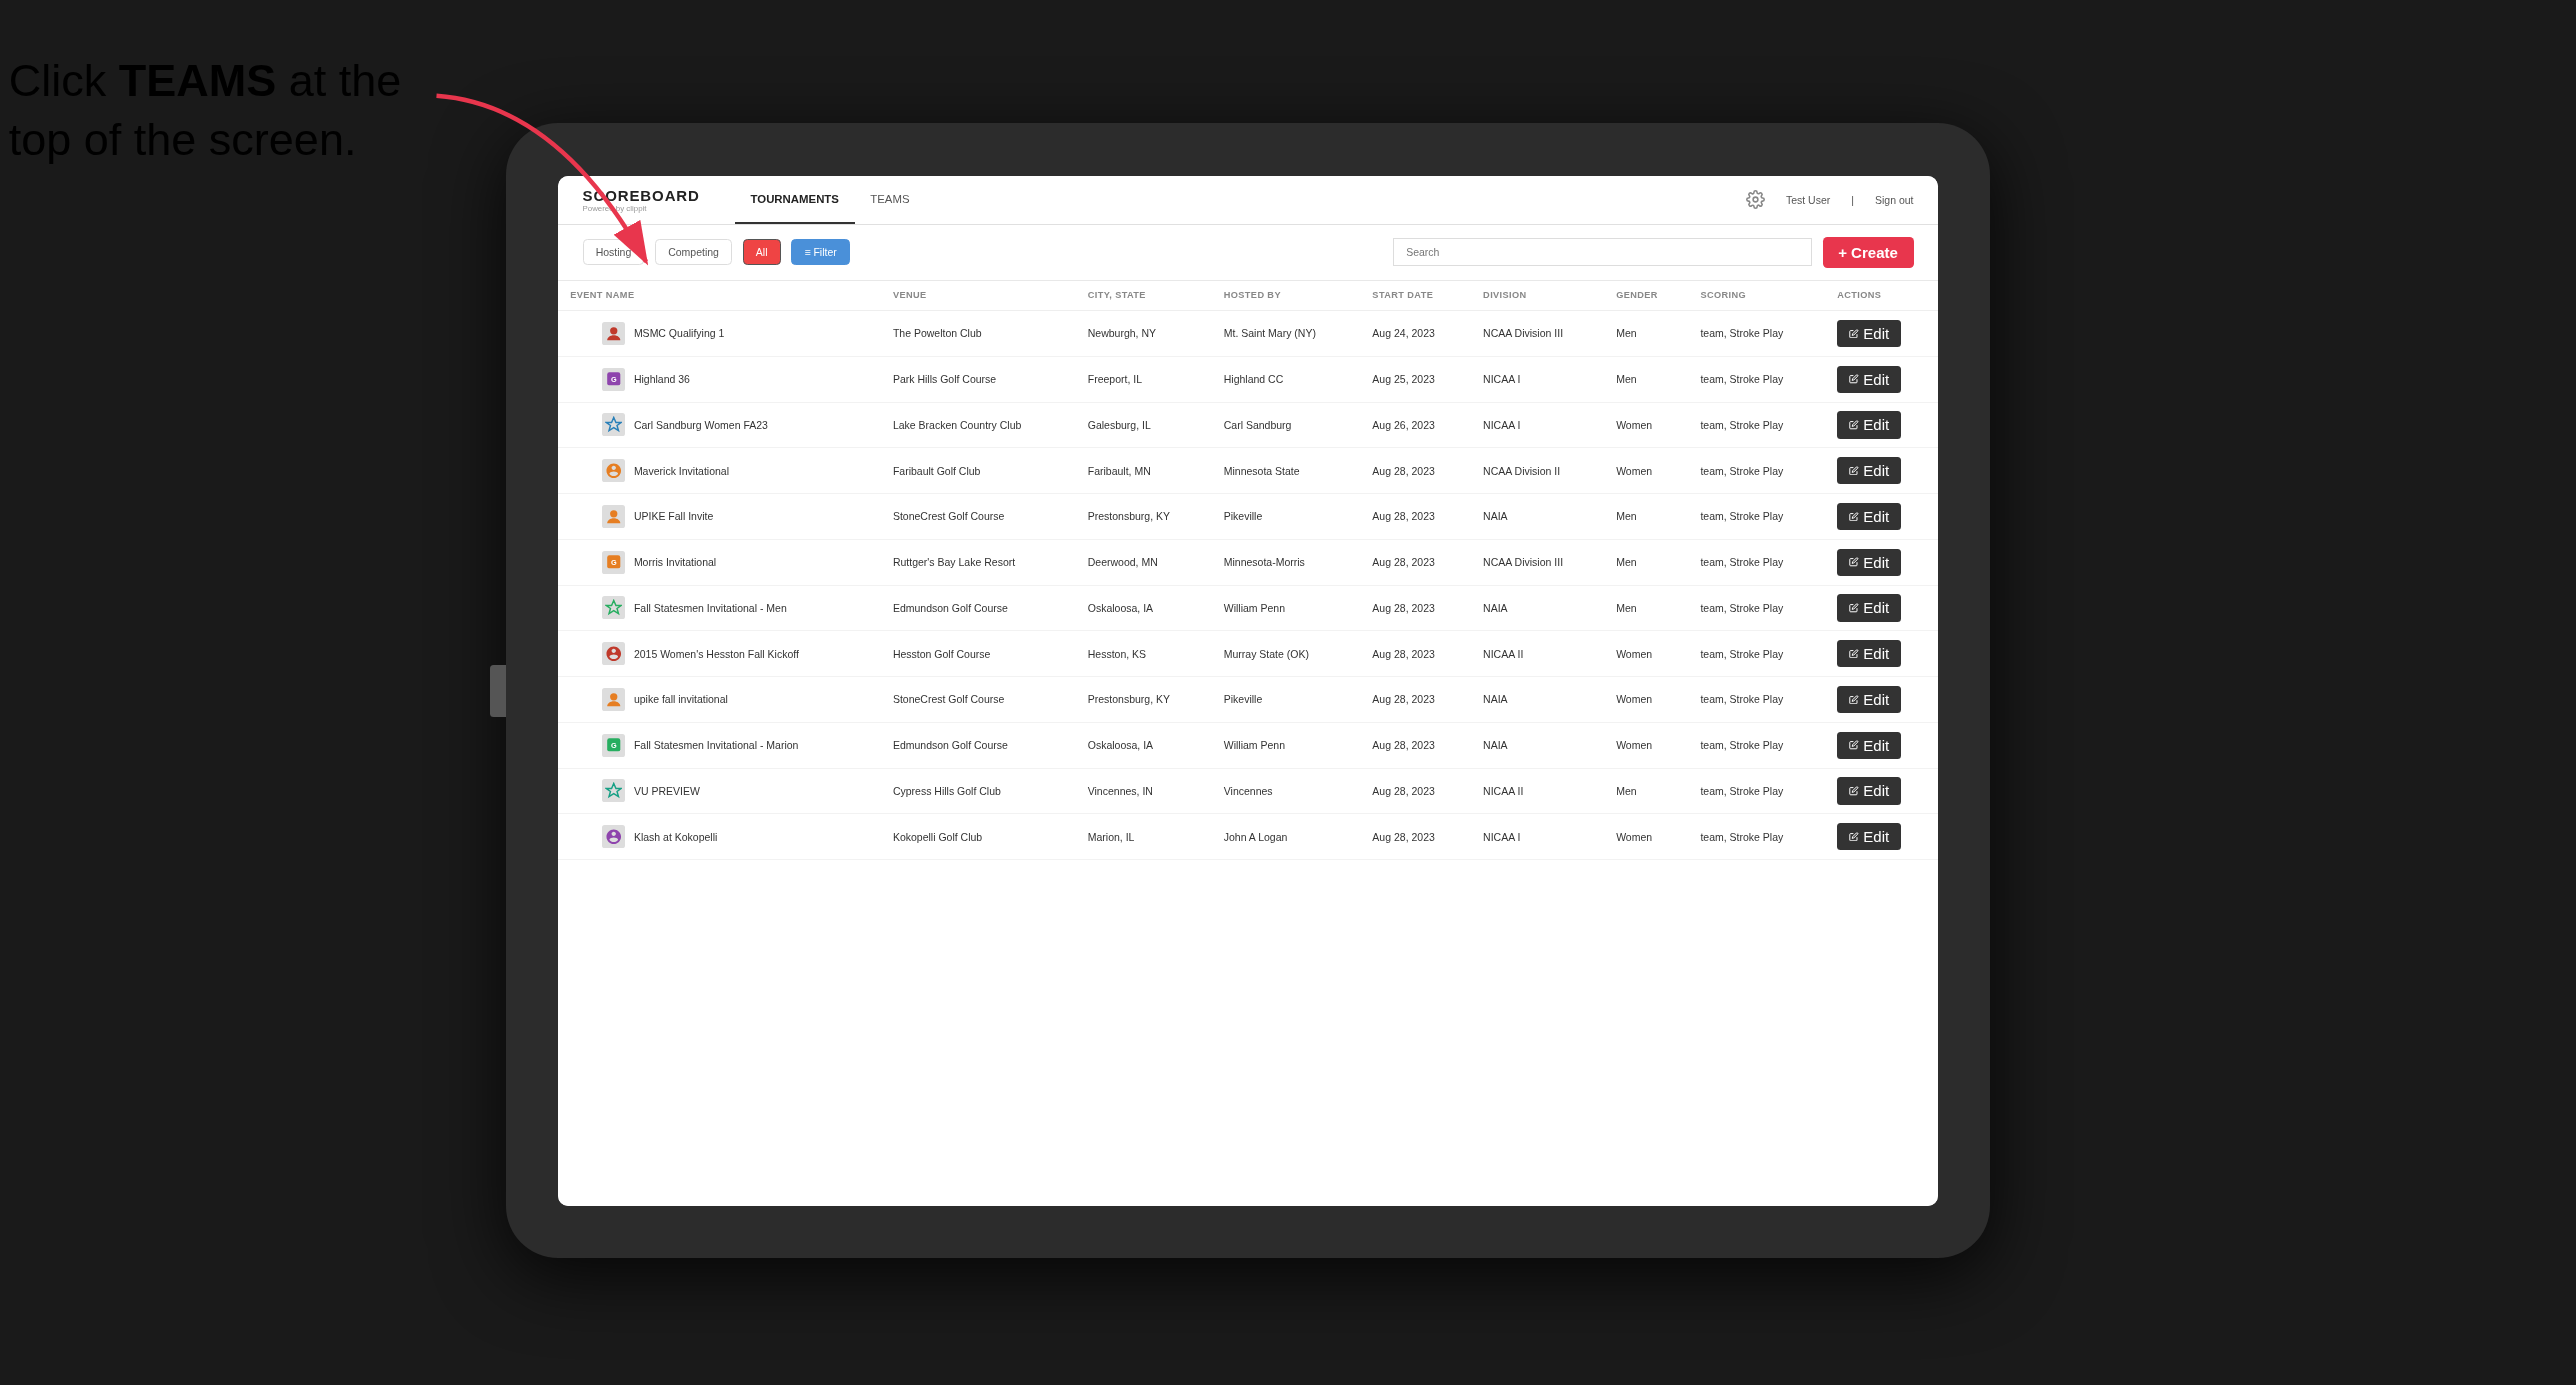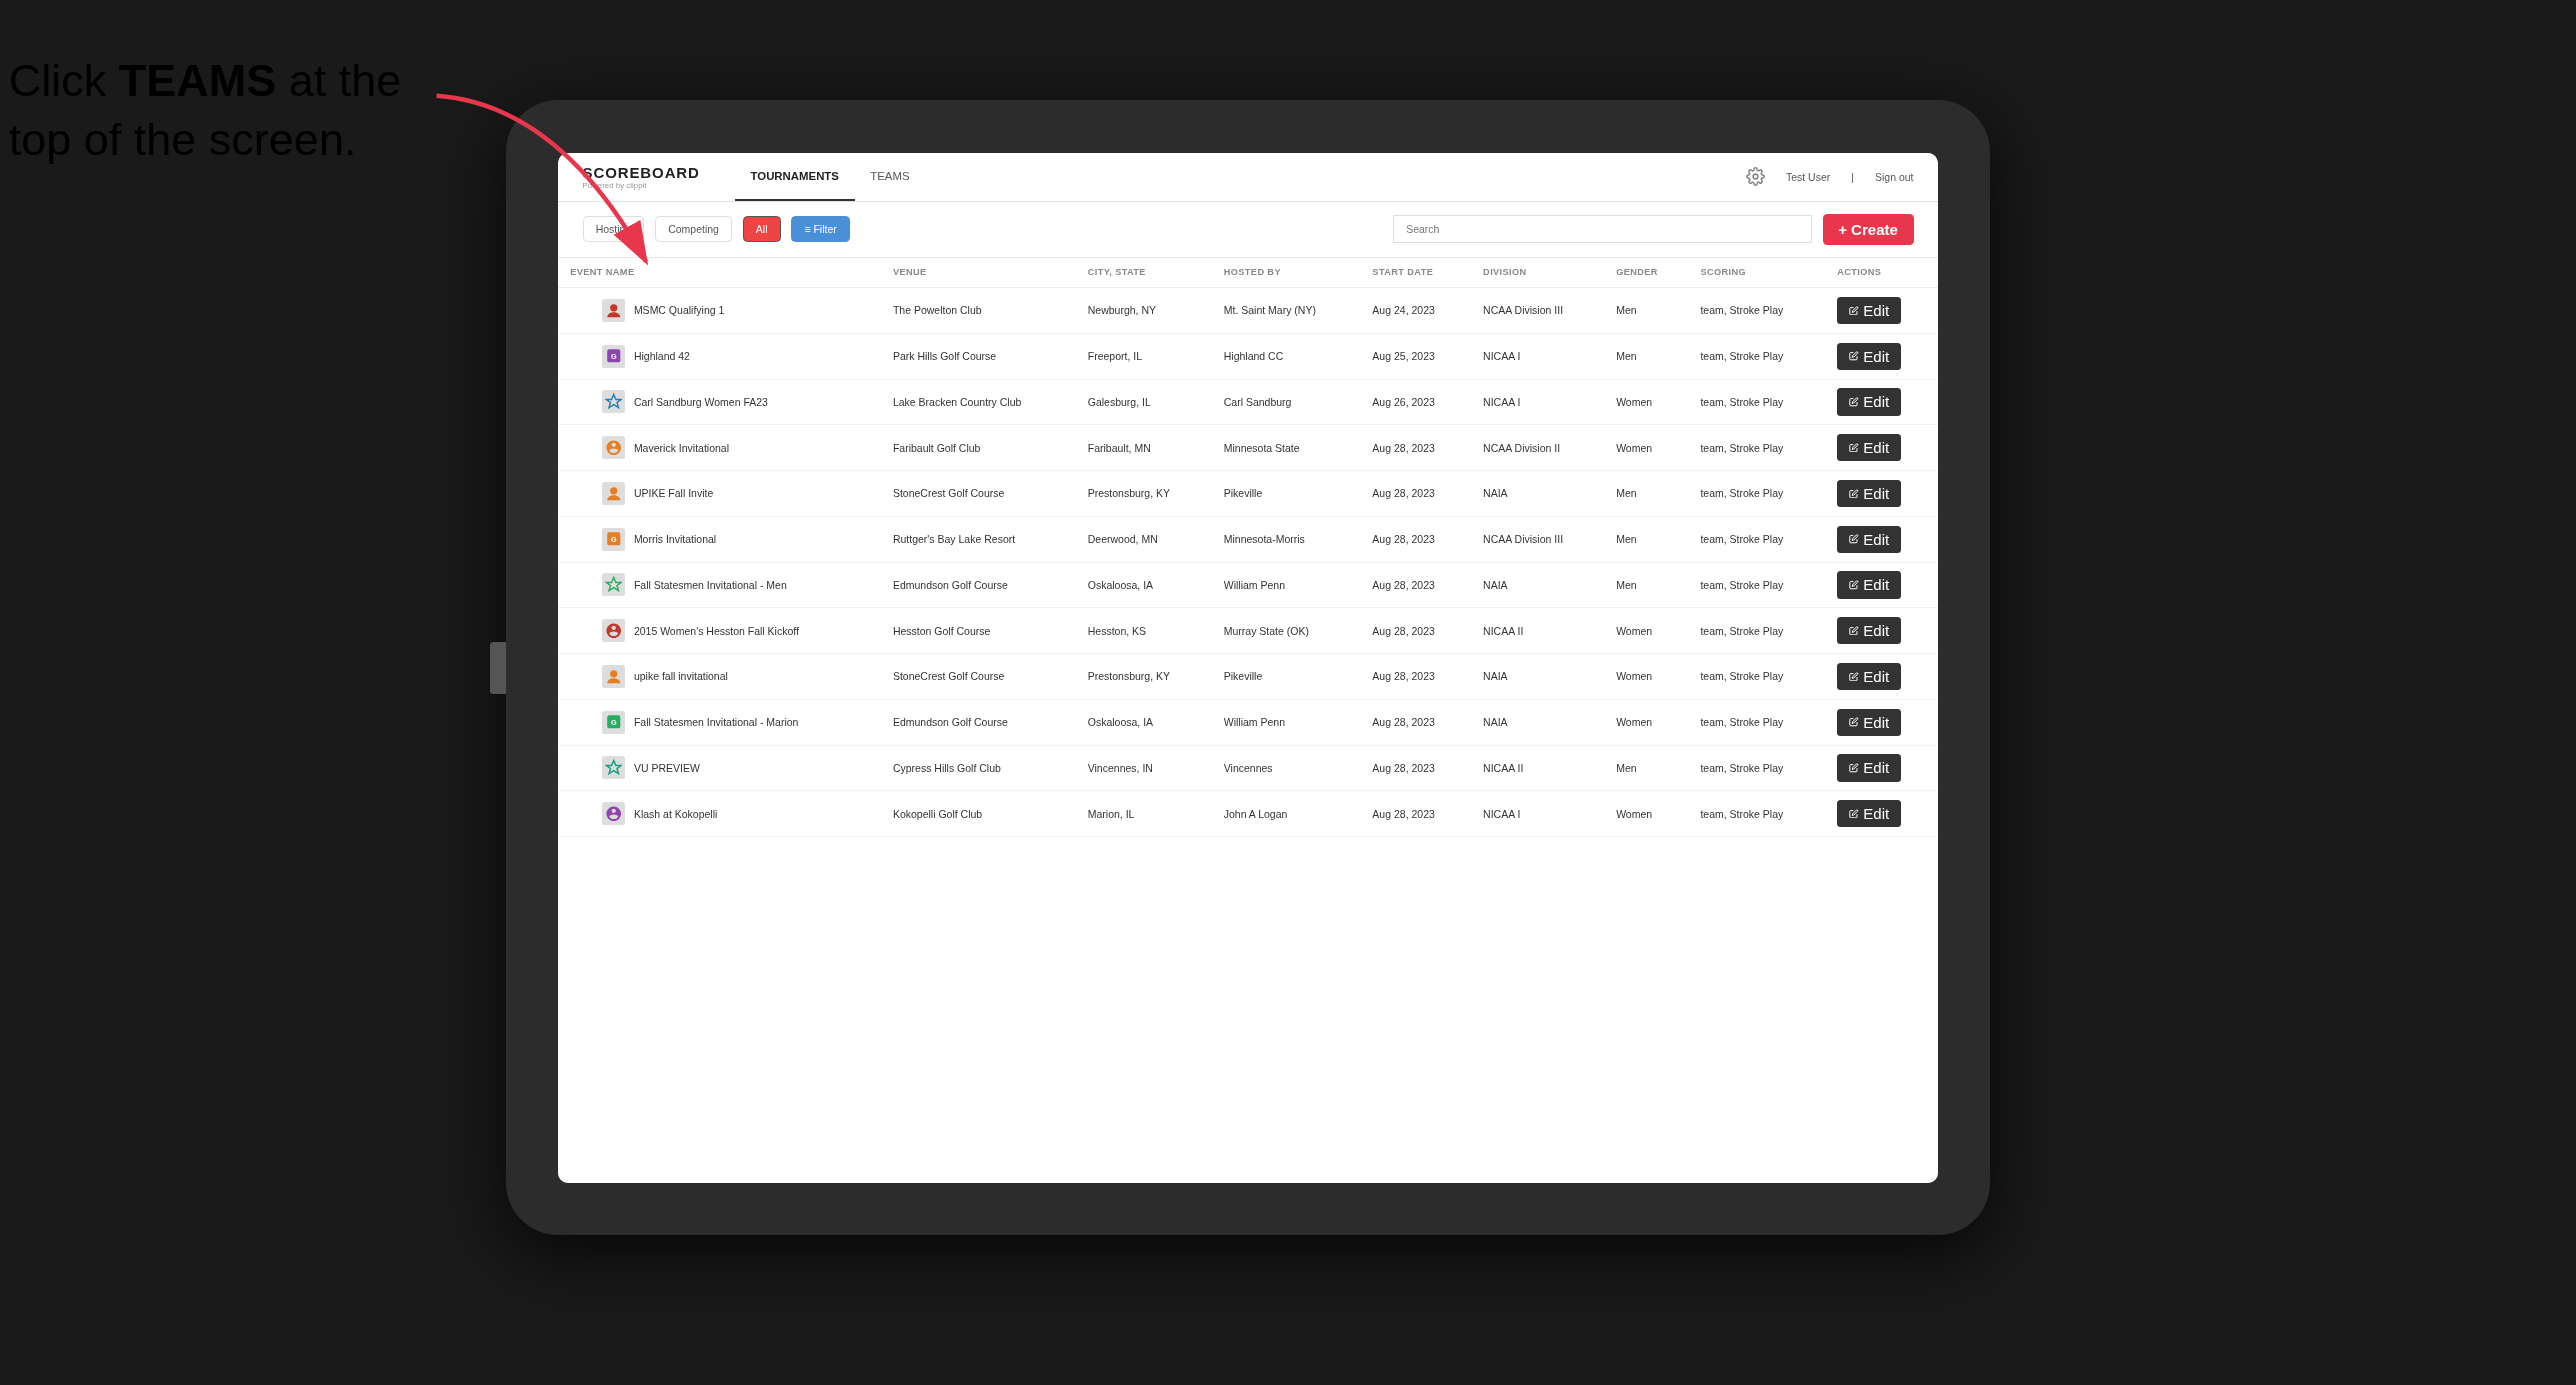--- a/index.html
+++ b/index.html
@@ -32,21 +32,21 @@
       position: absolute;
       top: 87px;
       left: 419px;
       z-index: 100;
       pointer-events: none;
     }
 
     
     .tablet-frame {
       position: absolute;
-      top: 100px;
+      top: 123px;
       left: 506px;
       width: 1484px;
       height: 1135px;
       background: #2c2c2c;
       border-radius: 52px;
       box-shadow: 0 17.5px 70px rgba(0,0,0,0.8);
       display: flex;
       align-items: center;
       justify-content: center;
     }
@@ -397,21 +397,21 @@
   </tr>
             <tr>
     <td>
       <div class="event-name-cell">
         <div class="event-icon">
                     <svg viewBox="0 0 24 24" fill="#8e44ad" style="font-size:12px">
                       <rect x="3" y="3" width="18" height="18" rx="3"></rect>
                       <text x="12" y="16" text-anchor="middle" fill="white" font-size="10" font-weight="bold">G</text>
                     </svg>
                   </div>
-        <span>Highland 42</span>
+        <span>Highland 36</span>
       </div>
     </td>
     <td>Park Hills Golf Course</td>
     <td>Freeport, IL</td>
     <td>Highland CC</td>
     <td>Aug 25, 2023</td>
     <td>NICAA I</td>
     <td>Men</td>
     <td>team, Stroke Play</td>
     <td>

